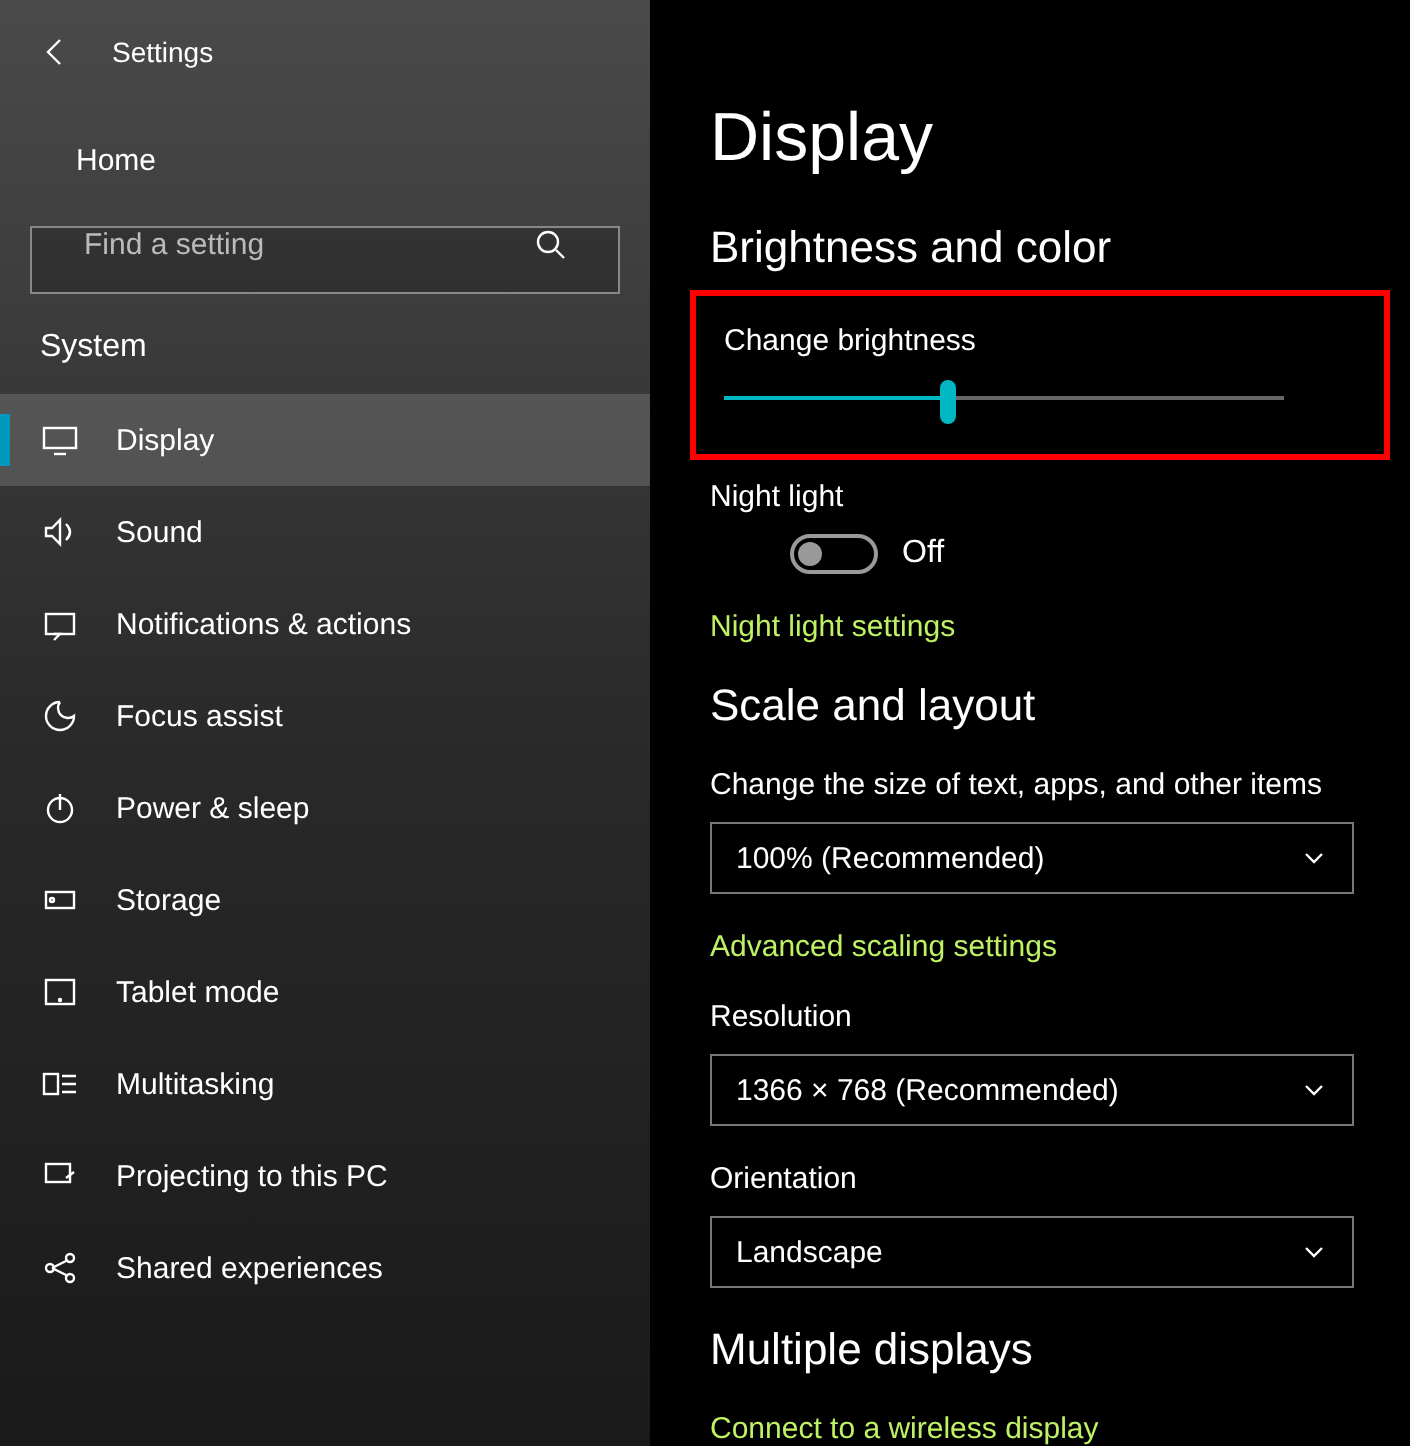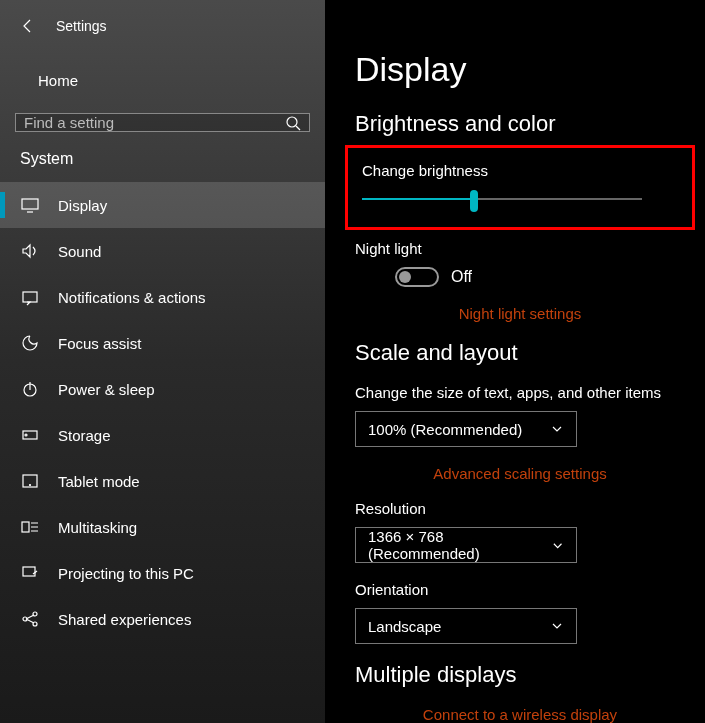--- a/index.html
+++ b/index.html
@@ -7,21 +7,21 @@
   
   .sidebar { width: 325px; height: 100%; background: linear-gradient(to bottom, #4a4a4a 0%, #2a2a2a 50%, #1a1a1a 100%); padding-top: 10px; }
   .main { flex: 1; height: 100%; background: #000; padding: 50px 20px 20px 30px; }
   
   .sb-header { display: flex; align-items: center; padding: 8px 20px; gap: 20px; }
   .sb-header .back { width: 16px; height: 16px; }
   .sb-header .title { font-size: 14px; font-weight: 400; }
   
   .sb-home { display: flex; padding: 12px 20px; gap: 18px; margin-top: 18px; font-size: 15px; }
   
-  .search-box { margin: 12px 15px 0 15px; border: 1px solid #888; background: rgba(0,0,0,0.2); height: 19px; display: flex; align-items: flex-end; padding: 0 8px; }
+  .search-box { margin: 12px 15px 0 15px; border: 1px solid #888; background: rgba(0,0,0,0.2); height: 34px; display: flex; align-items: flex-start; padding: 0 26px; }
   .search-box input { flex: 1; background: transparent; border: none; color: #ccc; font-size: 15px; outline: none; }
   .search-box input::placeholder { color: #bbb; }
   .search-box .sicon { width: 16px; height: 16px; }
   
   .sb-category { font-weight: 400; font-size: 16px; padding: 18px 20px 14px 20px; }
   
   .sb-item { display: flex; align-items: center; padding: 13px 20px; gap: 18px; font-size: 15px; position: relative; }
   .sb-item.selected { background: rgba(255,255,255,0.15); }
   .sb-item.selected::before { content: ""; position: absolute; left: 0; top: 10px; bottom: 10px; width: 5px; background: #0099bc; }
   .sb-item .icon { width: 20px; height: 20px; display: flex; align-items: center; justify-content: center; }
@@ -34,23 +34,23 @@
   
   .slider { position: relative; height: 20px; width: 280px; }
   .slider .track { position: absolute; top: 9px; left: 0; right: 0; height: 2px; background: #666; }
   .slider .fill { position: absolute; top: 9px; left: 0; width: 40%; height: 2px; background: #00b7c3; }
   .slider .thumb { position: absolute; top: 1px; left: calc(40% - 4px); width: 8px; height: 22px; background: #00b7c3; border-radius: 4px; }
   
   .toggle-row { display: flex; align-items: center; gap: 12px; margin-bottom: 18px; padding-left: 40px; }
   .toggle { width: 44px; height: 20px; border: 2px solid #999; border-radius: 12px; position: relative; }
   .toggle .knob { position: absolute; left: 2px; top: 2px; width: 12px; height: 12px; border-radius: 50%; background: #999; }
   
-  .link { color: #c2410c; font-size: 15px; margin-bottom: 18px; display: block; text-align: center; }
-  
-  .dropdown { width: 222px; height: 36px; border: 1px solid #777; background: #000; display: flex; align-items: center; justify-content: space-between; padding: 0 12px; font-size: 15px; margin-bottom: 18px; }
+  .link { color: #bef264; font-size: 15px; margin-bottom: 18px; display: block; }
+  
+  .dropdown { width: 322px; height: 36px; border: 1px solid #777; background: #000; display: flex; align-items: center; justify-content: space-between; padding: 0 12px; font-size: 15px; margin-bottom: 18px; }
   .dropdown .chev { width: 14px; height: 14px; }
   
   svg { stroke: #fff; stroke-width: 1.2; fill: none; }
 </style>
 </head>
 <body>
 
 <div class="sidebar">
   <div class="sb-header">
     <span class="back">

